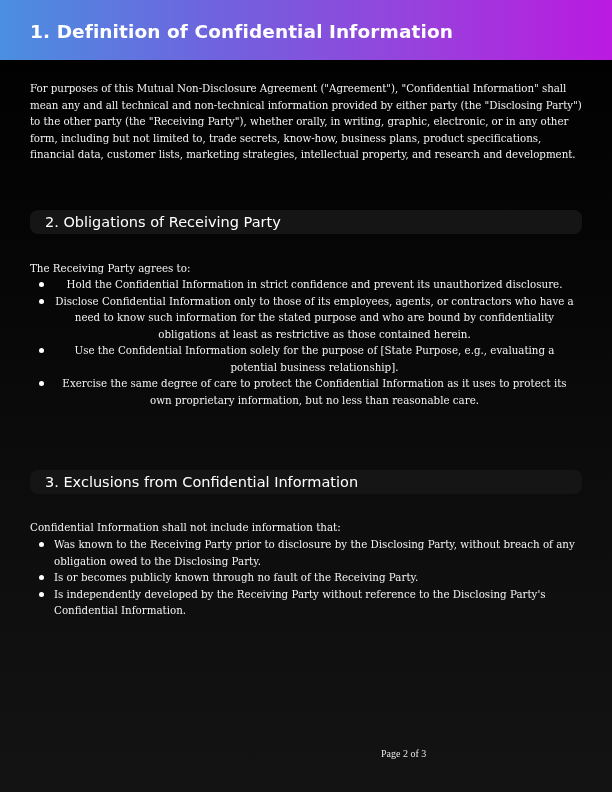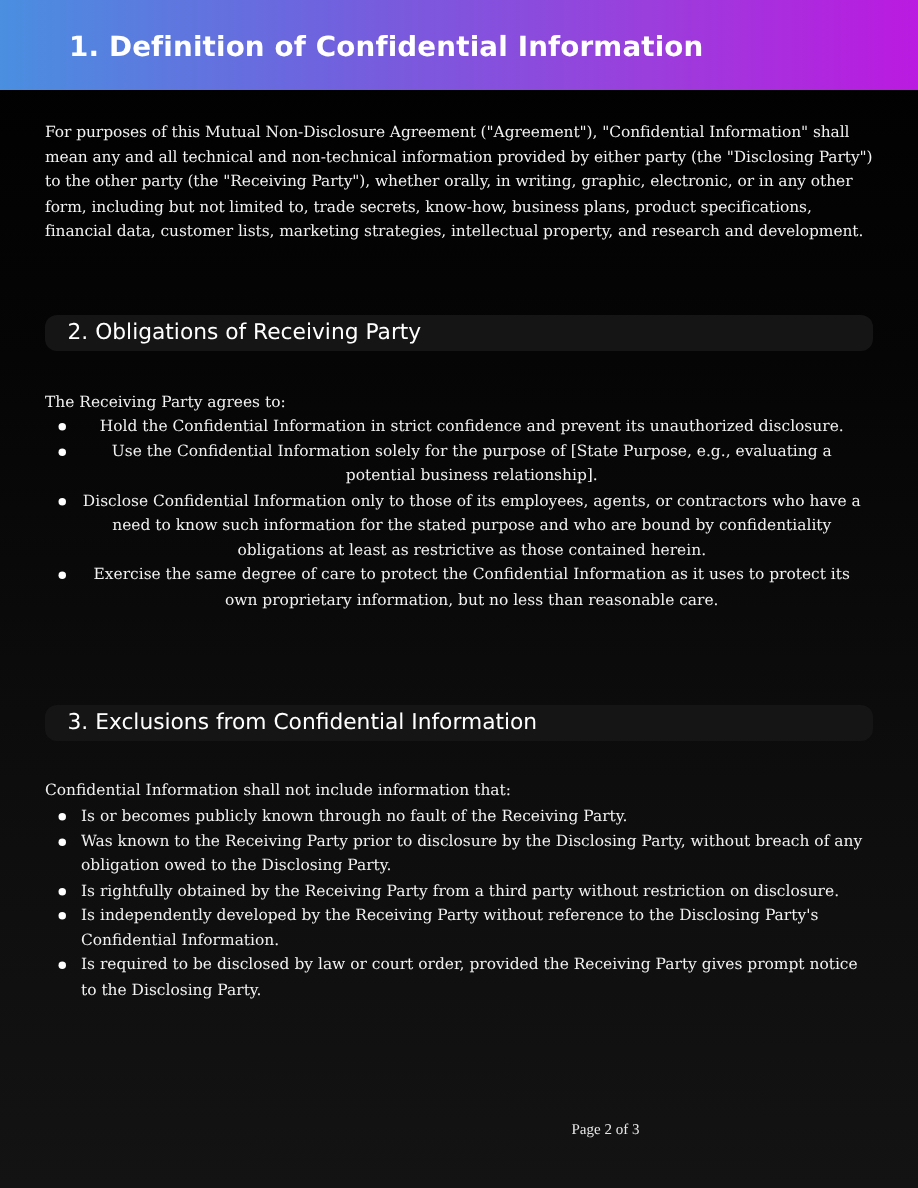--- a/index.html
+++ b/index.html
@@ -10,21 +10,21 @@
     font-family: "DejaVu Serif", serif;
     position: relative;
   }
   .header {
     position: absolute; left: 0; top: 0; width: 612px; height: 60px;
     background: linear-gradient(90deg, #4a8fe0 0%, #6f63de 35%, #9a3fdc 70%, #bb1ae0 100%);
     box-sizing: border-box; padding-left: 30px;
     display: flex; align-items: center;
   }
   .header h1 {
-    margin: 16px; font-family: "DejaVu Sans", sans-serif; font-weight: bold;
+    margin: 0; font-family: "DejaVu Sans", sans-serif; font-weight: bold;
     font-size: 18.5px; letter-spacing: 0.1px; color: #ffffff;
     position: relative; top: 1px;
   }
   .para {
     position: absolute; left: 30px; width: 552px;
     font-size: 10.3px; line-height: 16.5px; color: #f2f2f2; margin: 0;
     letter-spacing: -0.05px;
   }
   .section-box {
     position: absolute; left: 30px; width: 552px; height: 24px;
@@ -67,32 +67,30 @@
 <p class="para" style="top:80px;">For purposes of this Mutual Non-Disclosure Agreement ("Agreement"), "Confidential Information" shall mean any and all technical and non-technical information provided by either party (the "Disclosing Party") to the other party (the "Receiving Party"), whether orally, in writing, graphic, electronic, or in any other form, including but not limited to, trade secrets, know-how, business plans, product specifications, financial data, customer lists, marketing strategies, intellectual property, and research and development.</p>
 
 <div class="section-box" style="top:210px;">
   <h2>2. Obligations of Receiving Party</h2>
 </div>
 
 <p class="intro" style="top:260px;">The Receiving Party agrees to:</p>
 
 <ul class="bullets" style="top:276px;text-align:center;">
   <li>Hold the Confidential Information in strict confidence and prevent its unauthorized disclosure.</li>
+  <li>Disclose Confidential Information only to those of its employees, agents, or contractors who have a need to know such information for the stated purpose and who are bound by confidentiality obligations at least as restrictive as those contained herein.</li>
   <li>Use the Confidential Information solely for the purpose of [State Purpose, e.g., evaluating a potential business relationship].</li>
-  <li>Disclose Confidential Information only to those of its employees, agents, or contractors who have a need to know such information for the stated purpose and who are bound by confidentiality obligations at least as restrictive as those contained herein.</li>
   <li>Exercise the same degree of care to protect the Confidential Information as it uses to protect its own proprietary information, but no less than reasonable care.</li>
 </ul>
 
 <div class="section-box" style="top:470px;">
   <h2>3. Exclusions from Confidential Information</h2>
 </div>
 
 <p class="intro" style="top:519px;">Confidential Information shall not include information that:</p>
 
 <ul class="bullets" style="top:536px;">
+  <li>Was known to the Receiving Party prior to disclosure by the Disclosing Party, without breach of any obligation owed to the Disclosing Party.</li>
   <li>Is or becomes publicly known through no fault of the Receiving Party.</li>
-  <li>Was known to the Receiving Party prior to disclosure by the Disclosing Party, without breach of any obligation owed to the Disclosing Party.</li>
-  <li>Is rightfully obtained by the Receiving Party from a third party without restriction on disclosure.</li>
   <li>Is independently developed by the Receiving Party without reference to the Disclosing Party's Confidential Information.</li>
-  <li>Is required to be disclosed by law or court order, provided the Receiving Party gives prompt notice to the Disclosing Party.</li>
 </ul>
 
 <div class="footer">Page 2 of 3</div>
 
 </body></html>

